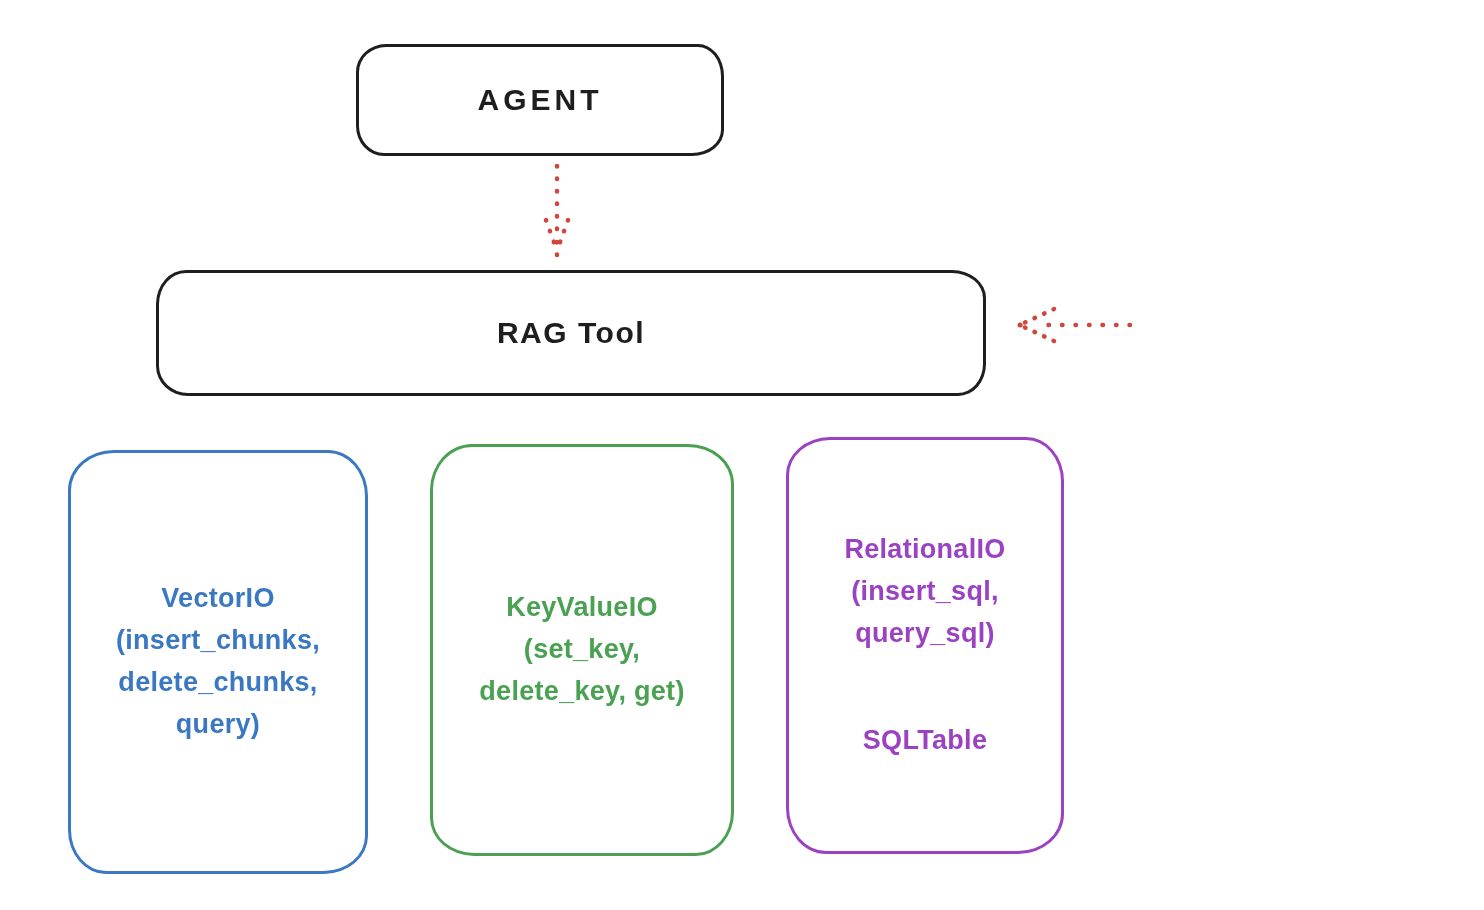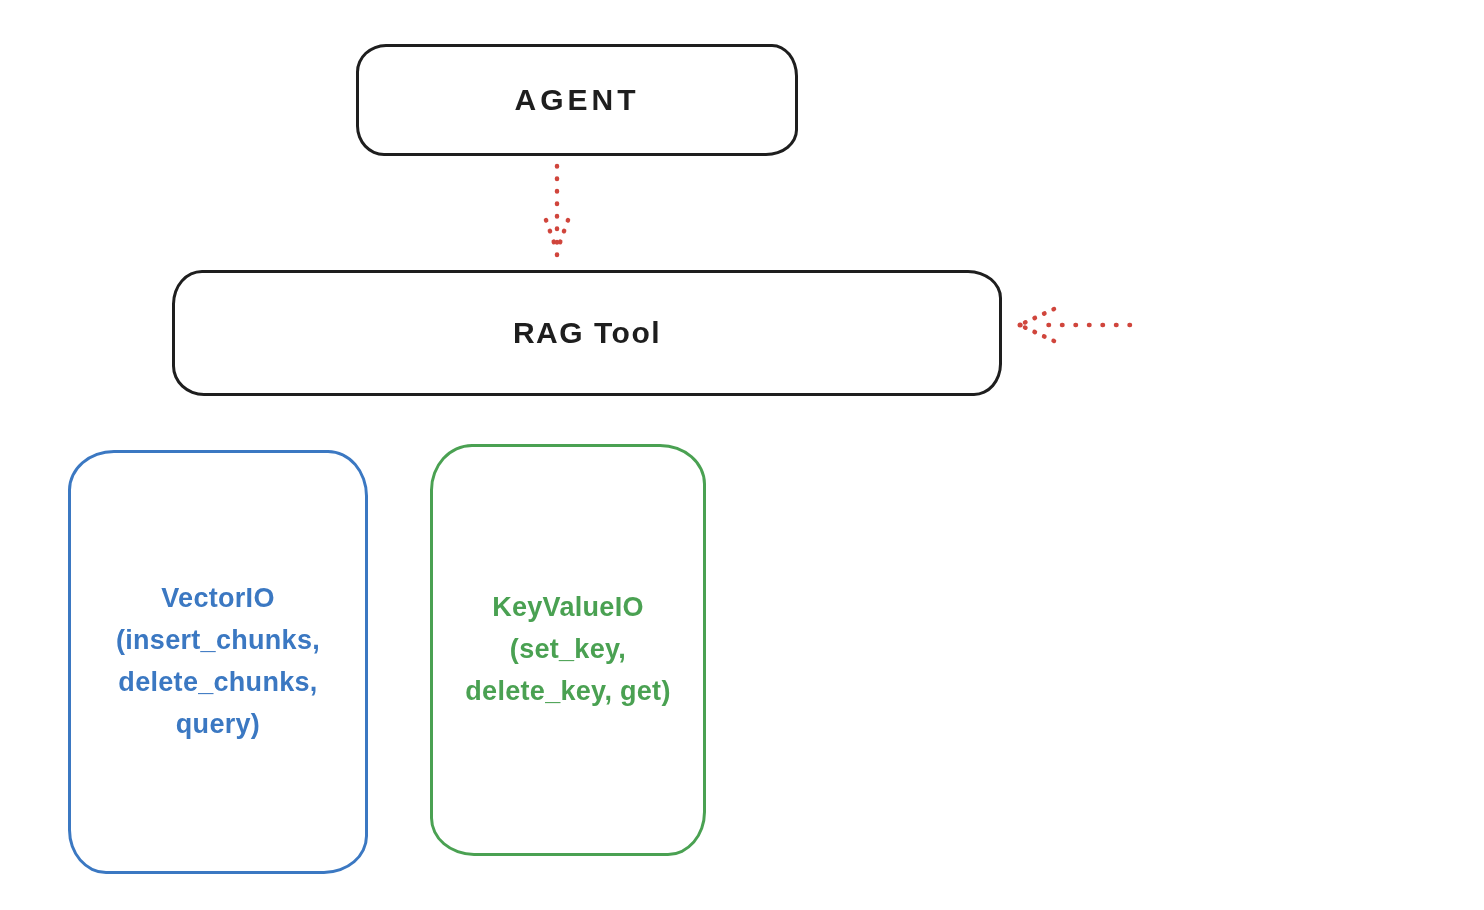--- a/index.html
+++ b/index.html
@@ -25,28 +25,28 @@
     align-items: center;
     justify-content: center;
     text-align: center;
   }
   .box-black {
     border: 3.5px solid #1e1e1e;
     color: #1e1e1e;
   }
   .agent-box {
     left: 356px; top: 44px;
-    width: 442px; height: 112px;
+    width: 368px; height: 112px;
     border-radius: 30px 26px 32px 28px / 28px 32px 26px 30px;
     font-size: 30px;
     font-weight: 700;
     letter-spacing: 4px;
   }
   .rag-box {
-    left: 172px; top: 270px;
+    left: 156px; top: 270px;
     width: 830px; height: 126px;
     border-radius: 30px 34px 28px 32px / 34px 28px 32px 30px;
     font-size: 30px;
     font-weight: 600;
     letter-spacing: 1.5px;
   }
 
   
   .card {
     position: absolute;
@@ -65,21 +65,21 @@
     letter-spacing: 0.3px;
   }
   .card .signature { white-space: pre-line; }
   .card-vector {
     left: 68px; top: 450px;
     width: 300px; height: 424px;
     border-radius: 46px 40px 44px 38px / 40px 46px 38px 44px;
   }
   .card-keyvalue {
     left: 430px; top: 444px;
-    width: 276px; height: 412px;
+    width: 304px; height: 412px;
     border-radius: 42px 46px 38px 44px / 46px 40px 44px 38px;
   }
   .card-relational {
     left: 786px; top: 437px;
     width: 278px; height: 417px;
     border-radius: 44px 38px 46px 40px / 38px 44px 40px 46px;
   }
 
   
   .ingest-note {
@@ -134,14 +134,20 @@
 delete_chunks,
 query)</div>
   </div>
 
   <div class="card card-keyvalue" style="color: rgb(74, 161, 82);">
     <div class="signature">KeyValueIO
 (set_key,
 delete_key, get)</div>
   </div>
 
+  <div class="card card-relational" style="color: rgb(155, 66, 195);">
+    <div class="signature">RelationalIO
+(insert_sql,
+query_sql)</div>
+    <div class="index">SQLTable</div>
+  </div>
 
 </div>
 
 </body></html>

